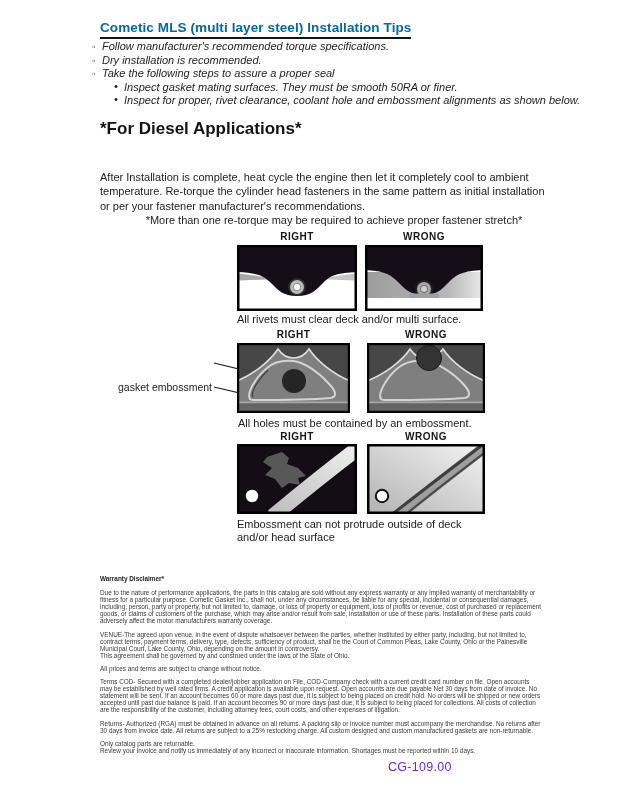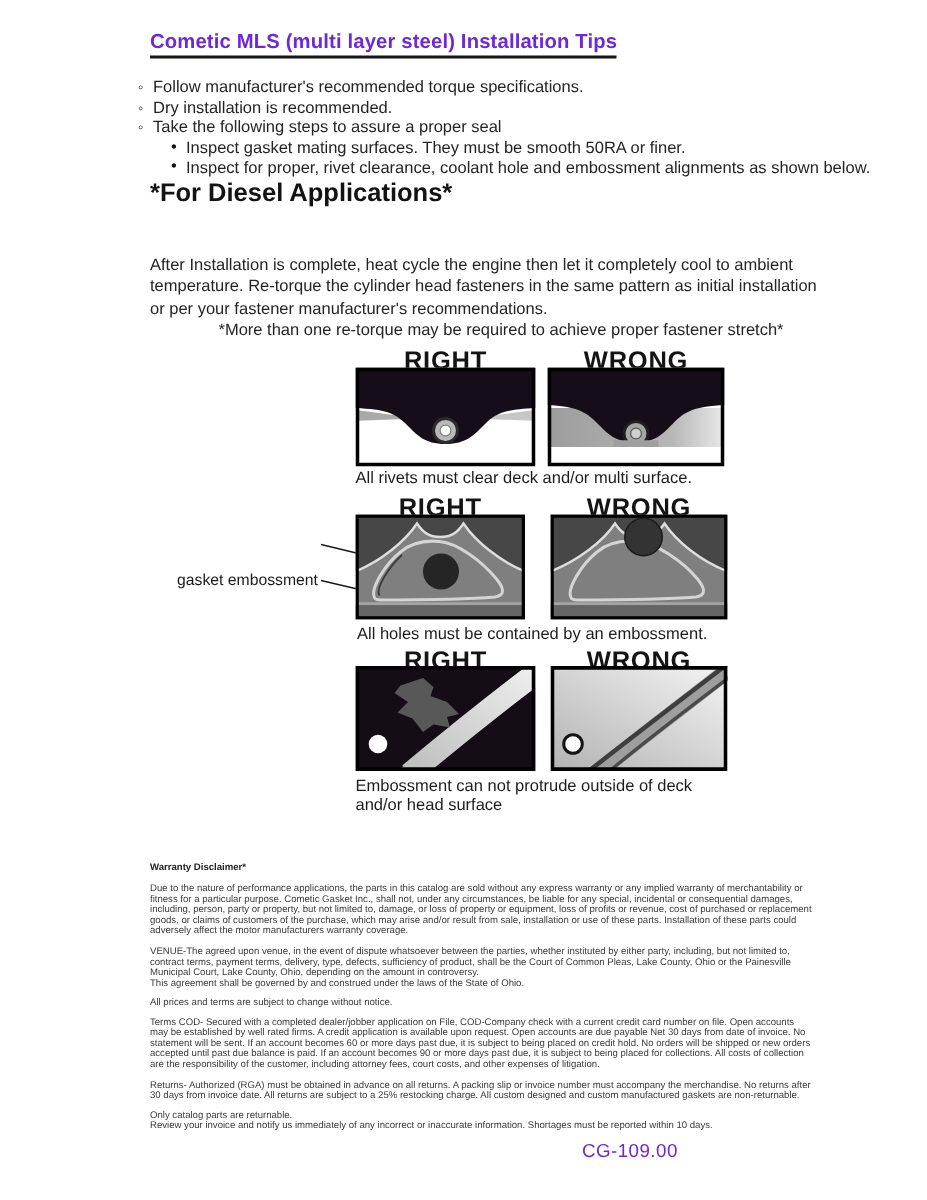--- a/index.html
+++ b/index.html
@@ -2,31 +2,31 @@
 <html><head>
 <meta charset="utf-8">
 <style>
   html,body{margin:0;padding:0;background:#ffffff;}
   .page{
     position:relative;width:618px;height:800px;background:#ffffff;
     font-family:"Liberation Sans", sans-serif;color:#1f1f1f;overflow:hidden;
   }
   .abs{position:absolute;}
   .title{
-    left:100px;top:20px;font-size:13.5px;font-weight:bold;color:#6d28d9;
+    left:100px;top:20px;font-size:13.5px;font-weight:bold;color:#0369a1;
     border-bottom:2px solid #151515;padding-bottom:2px;letter-spacing:.1px;
   }
-  .bullets{left:92px;top:52px;font-size:11px;line-height:13.6px;color:#242424;}
+  .bullets{left:92px;top:40px;font-size:11px;line-height:13.6px;color:#242424;font-style:italic;}
   .b{position:relative;padding-left:10px;}
   .b::before{content:"◦";position:absolute;left:0;top:0;font-size:10px;color:#333;}
   .sb{position:relative;padding-left:10px;margin-left:22px;}
   .sb::before{content:"•";position:absolute;left:0;top:-1px;font-size:11px;color:#111;}
   .diesel-h{left:100px;top:119px;font-size:17px;font-weight:bold;color:#131313;}
   .para{left:100px;width:468px;font-size:11px;line-height:14.4px;color:#242424;white-space:pre-line;}
-  .dg-header{font-size:17px;font-weight:600;color:#141414;text-align:center;letter-spacing:.5px;}
+  .dg-header{font-size:10px;font-weight:600;color:#141414;text-align:center;letter-spacing:.5px;}
   .caption{font-size:11px;color:#1c1c1c;line-height:13px;white-space:pre-line;}
   .panel{position:absolute;}
   .panel svg{display:block;}
   .lbl{font-size:10.5px;color:#1c1c1c;line-height:12.5px;text-align:right;white-space:pre-line;}
   .legal{left:100px;top:575px;width:442px;font-size:6.4px;line-height:7.1px;color:#3a3a3a;}
   .legal .lh{font-weight:bold;color:#222;margin:0 0 7px 0;}
   .legal p{margin:0 0 6px 0;}
   .legal p.tight{margin:0;}
   .pagenum{left:388px;top:760px;font-size:12.5px;color:#6d28d9;letter-spacing:.3px;}
 </style>

